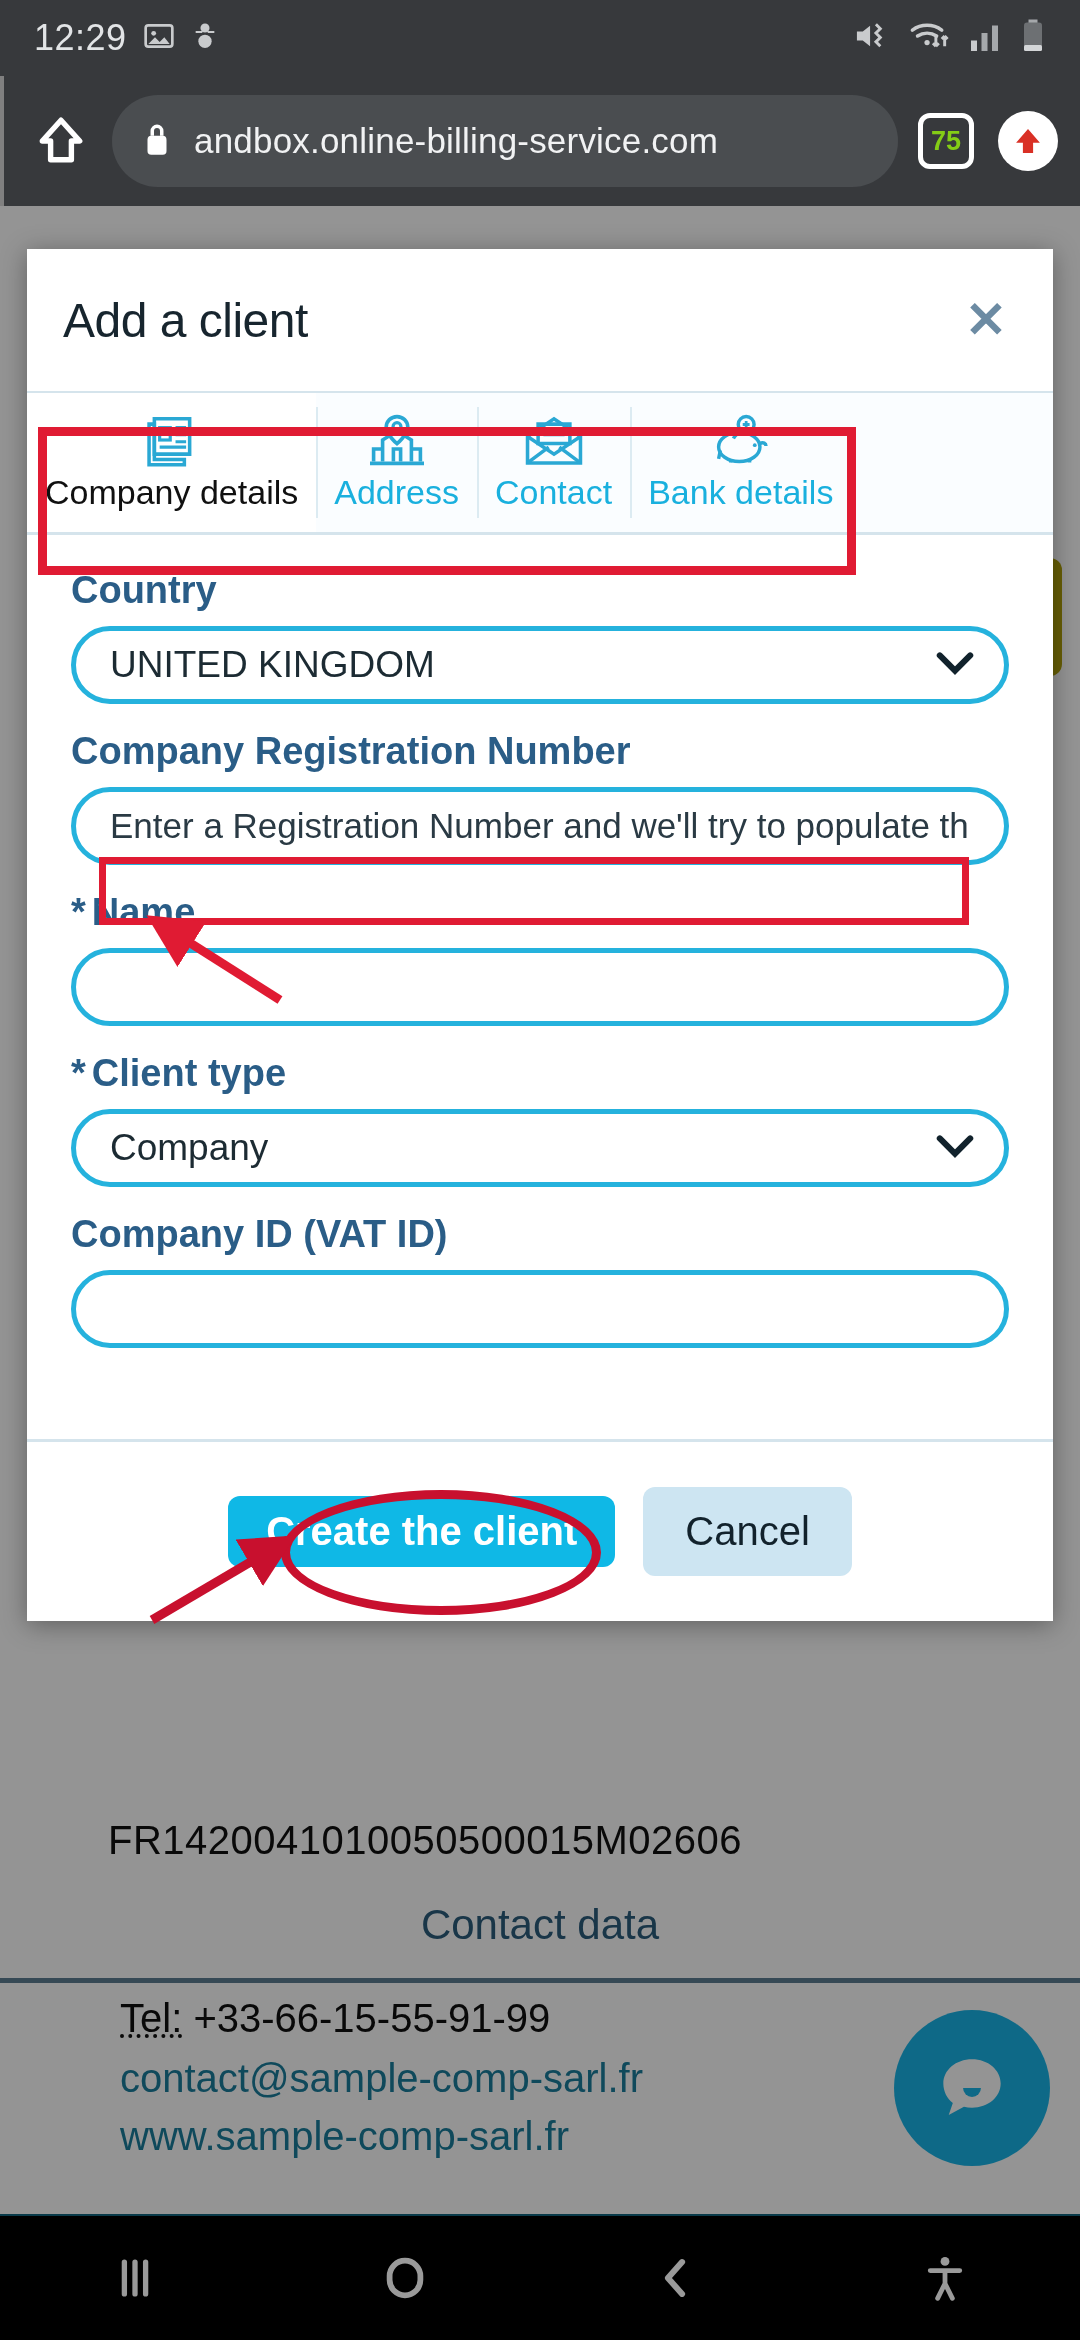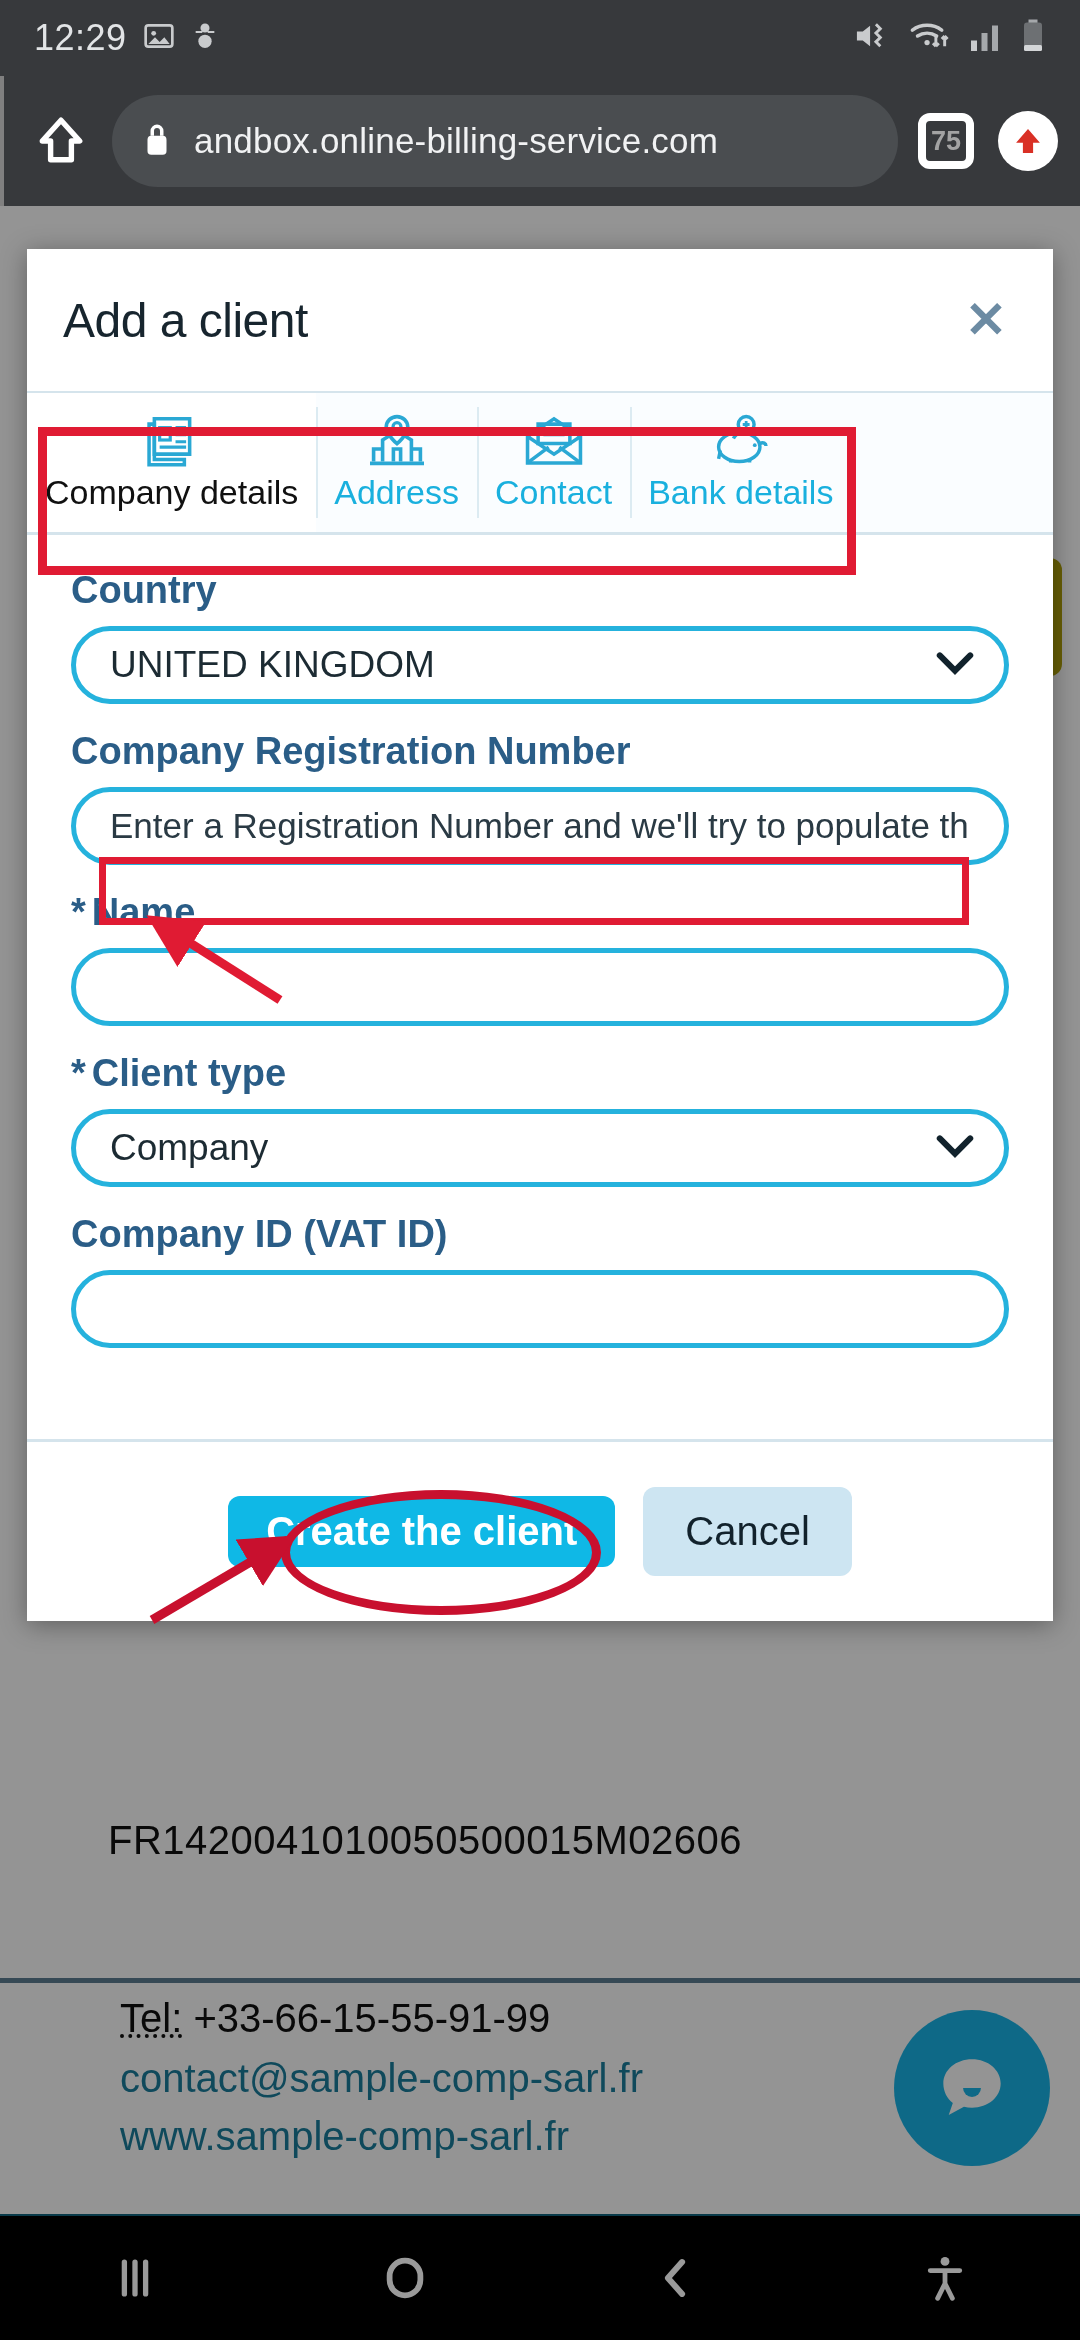--- a/index.html
+++ b/index.html
@@ -31,23 +31,23 @@
   .urlpill {
     flex: 1; height: 92px; margin: 0 20px;
     background: #4a4d50; border-radius: 46px;
     display: flex; align-items: center; padding: 0 30px; gap: 22px;
     overflow: hidden;
   }
   .url-text {
     color: #f1f2f3; font-size: 35px; white-space: nowrap; letter-spacing: .2px;
   }
   .tabcount {
-    width: 56px; height: 56px; border: 8px solid #ffffff; border-radius: 12px;
+    width: 56px; height: 56px; border: 5px solid #ffffff; border-radius: 12px;
     display: flex; align-items: center; justify-content: center;
-    color: #a3a3a3; font-size: 27px; font-weight: bold; flex: none;
+    color: #84cc16; font-size: 27px; font-weight: bold; flex: none;
   }
   .menu-circle {
     width: 60px; height: 60px; border-radius: 50%; background: #ffffff;
     display: flex; align-items: center; justify-content: center;
     margin-left: 24px; flex: none;
   }
 
   
   .page-bg {
     position: absolute; top: 206px; left: 0; width: 1080px; height: 2010px;
@@ -274,20 +274,21 @@
   <div class="page-bg">
     <div class="bg-btn-left"></div>
     <div class="bg-yellow"></div>
     <div class="bg-chev">
       <svg width="36" height="40" viewBox="0 0 20 24">
           <path d="M14 4 L6 12 L14 20" fill="none" stroke="#5d8cb3" stroke-width="5" stroke-linecap="square"></path>
         </svg>
     </div>
 
     <div class="bg-iban">FR1420041010050500015M02606</div>
+    <div class="bg-section-title">Contact data</div>
     <div class="bg-hr"></div>
     <div class="bg-tel"><u>Tel:</u> <span>+33-66-15-55-91-99</span></div>
     <div class="bg-mail">contact@sample-comp-sarl.fr</div>
     <div class="bg-web">www.sample-comp-sarl.fr</div>
     <div class="bg-hr2"></div>
 
     <div class="bg-client-row">
       <span class="bg-radio"></span>
       <span class="bg-client-name">Demo Services GmbH</span>
       <span class="bg-icons">

